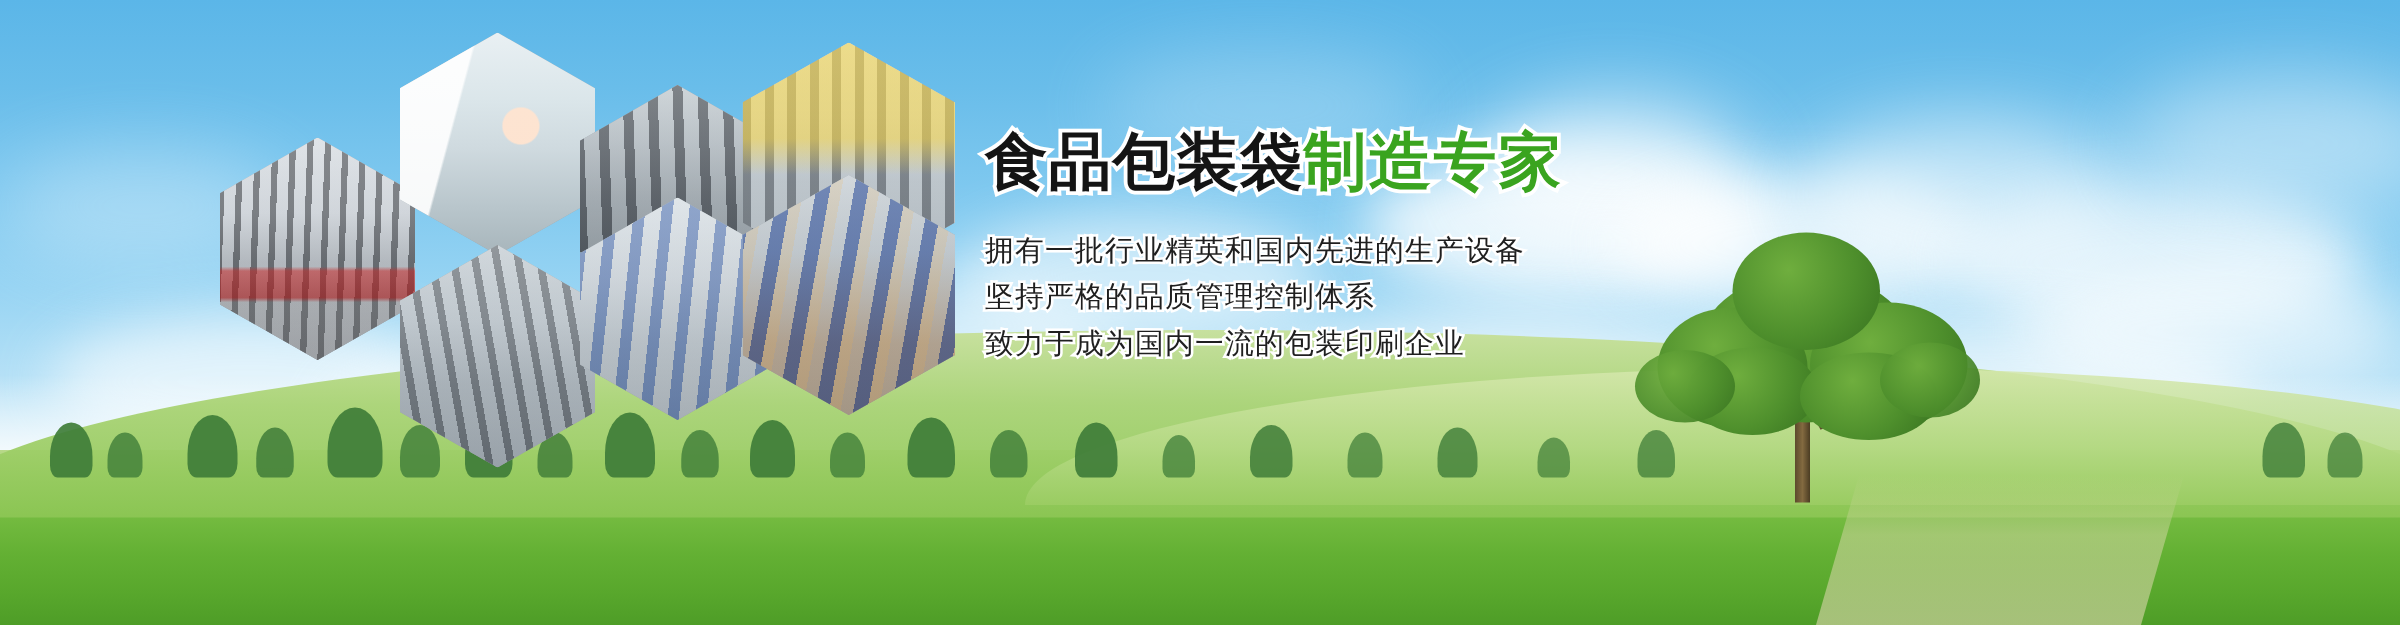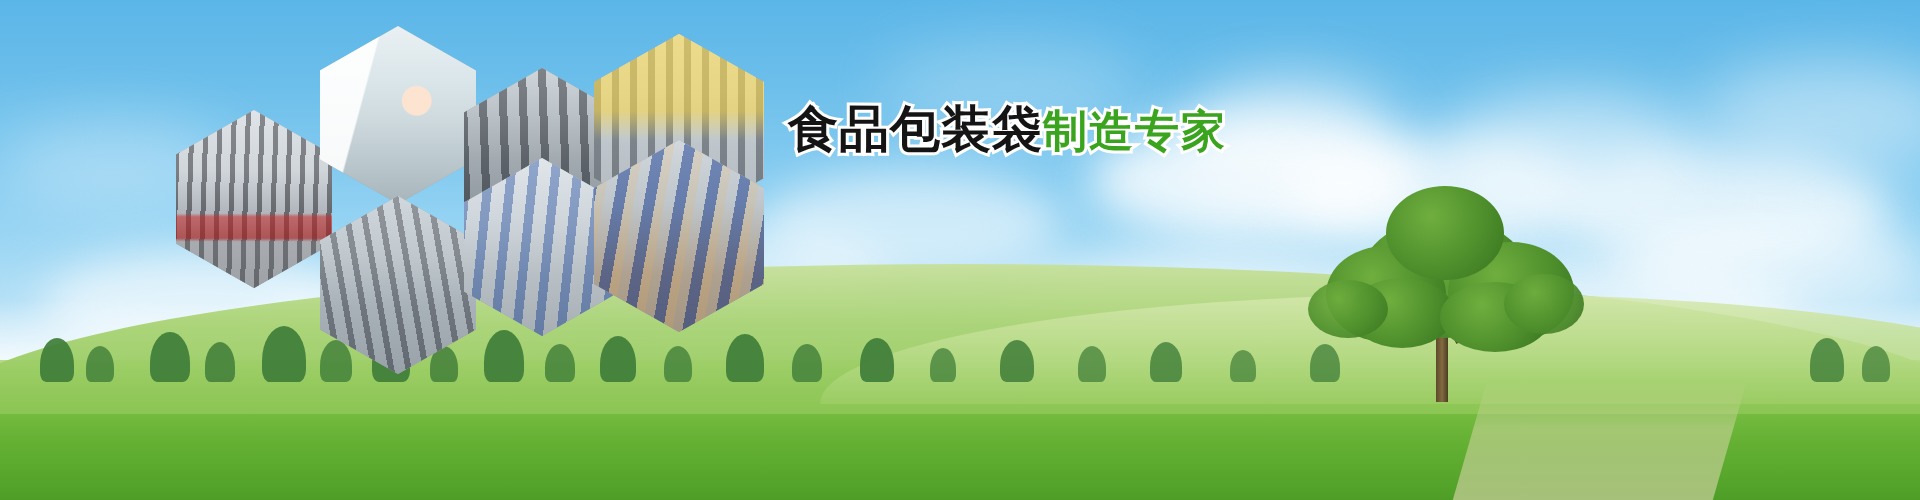--- a/index.html
+++ b/index.html
@@ -165,21 +165,21 @@
   .headline .t-dark{
     color:#141414;
     -webkit-text-stroke:6px #ffffff;
     paint-order:stroke fill;
     font-size:50px;
   }
   .headline .t-green{
     color:#3aa41f;
     -webkit-text-stroke:6px #ffffff;
     paint-order:stroke fill;
-    font-size:44px;
+    font-size:50px;
     letter-spacing:2px;
   }
 
   .sublines{margin-top:22px;}
   .subline{
     font-size:23px;line-height:37px;color:#1f1f1f;white-space:nowrap;
     -webkit-text-stroke:4px #ffffff;
     paint-order:stroke fill;
     letter-spacing:1px;
   }
@@ -281,15 +281,20 @@
     </div>
 
     <div class="hex" style="left:426px;top:122px;width:170px;height:192px;">
       <div class="ph ph-workers"></div>
     </div>
   </div>
 
   <div class="textblock">
     <div class="headline"><span class="t-dark">食品包装袋</span><span class="t-green">制造专家</span></div>
 
+    <div class="sublines">
+      <div class="subline">拥有一批行业精英和国内先进的生产设备</div>
+      <div class="subline">坚持严格的品质管理控制体系</div>
+      <div class="subline">致力于成为国内一流的包装印刷企业</div>
+    </div>
   </div>
 
 </div>
 
 </body></html>

